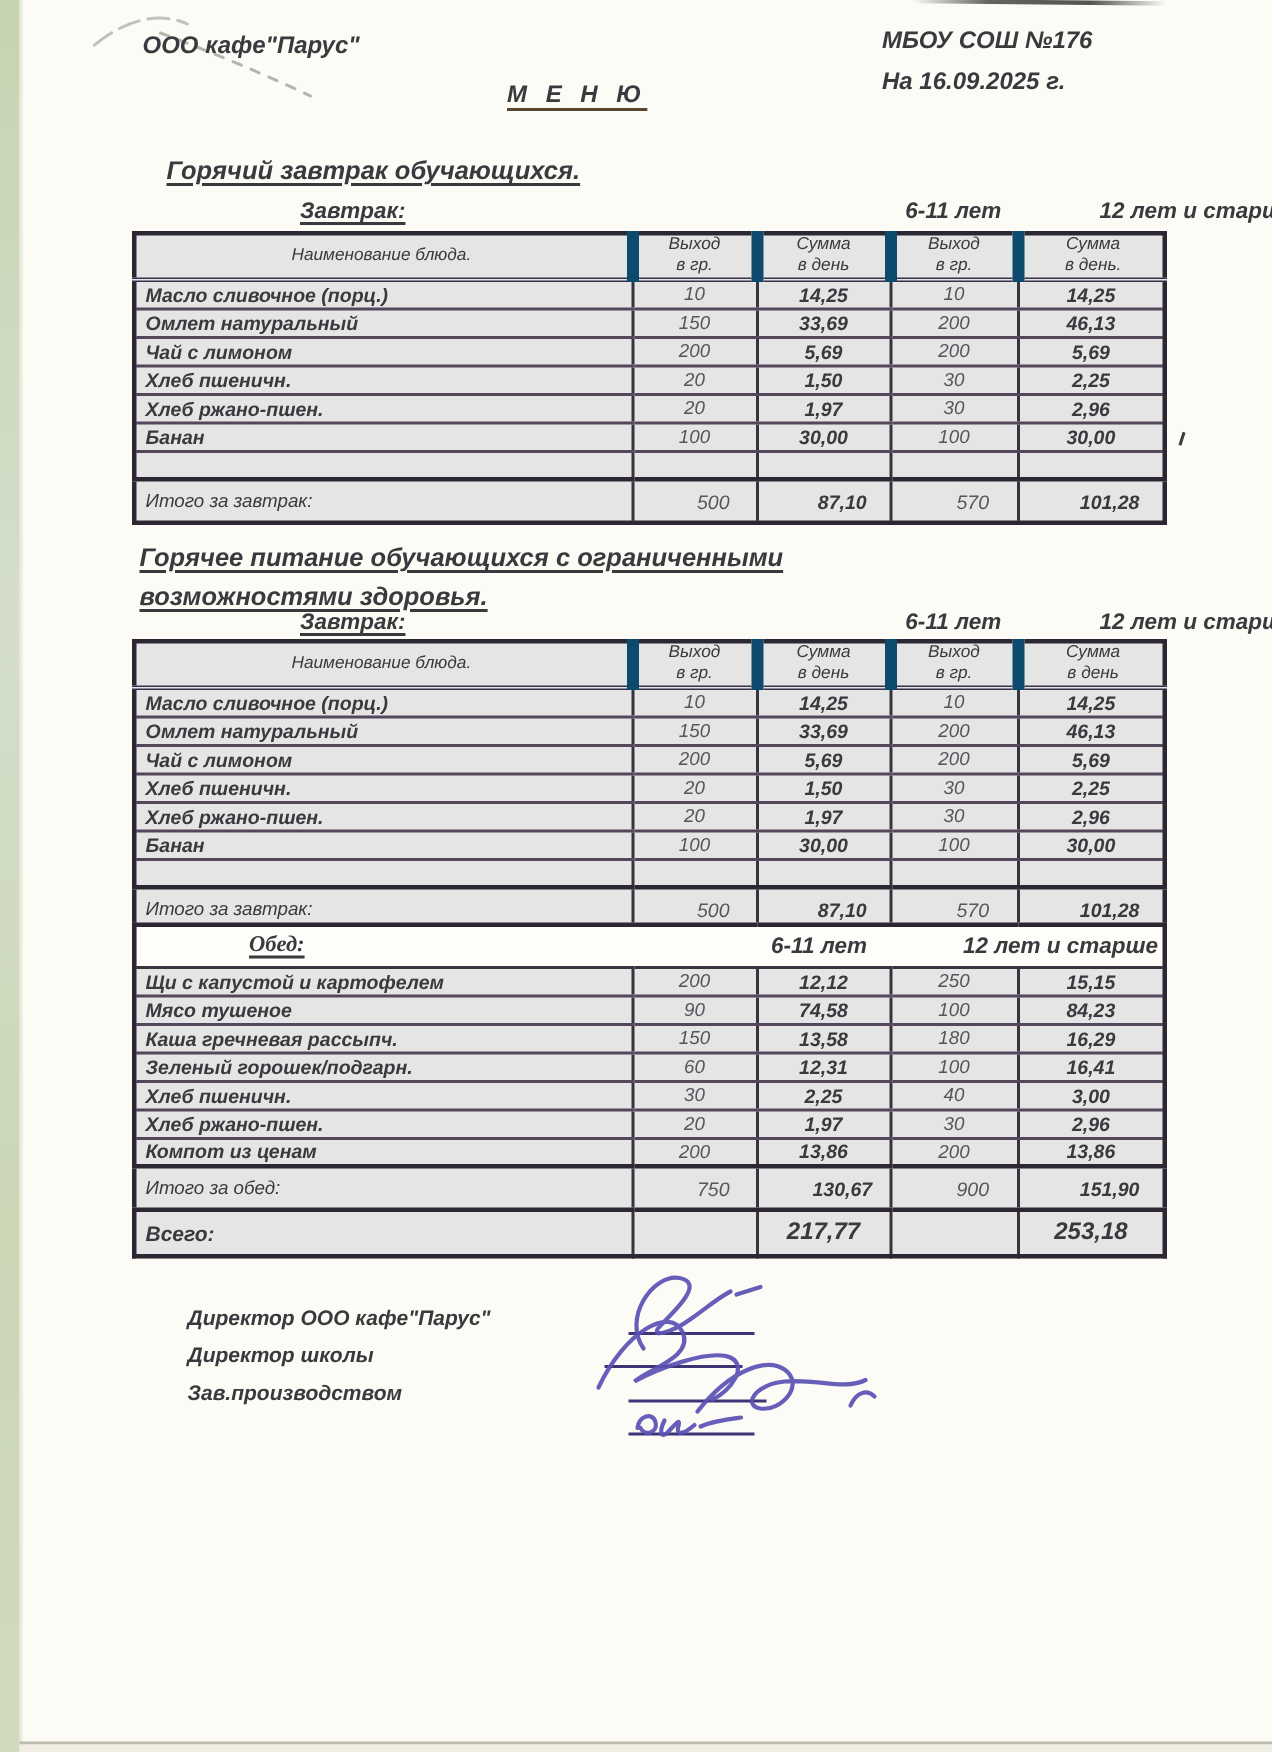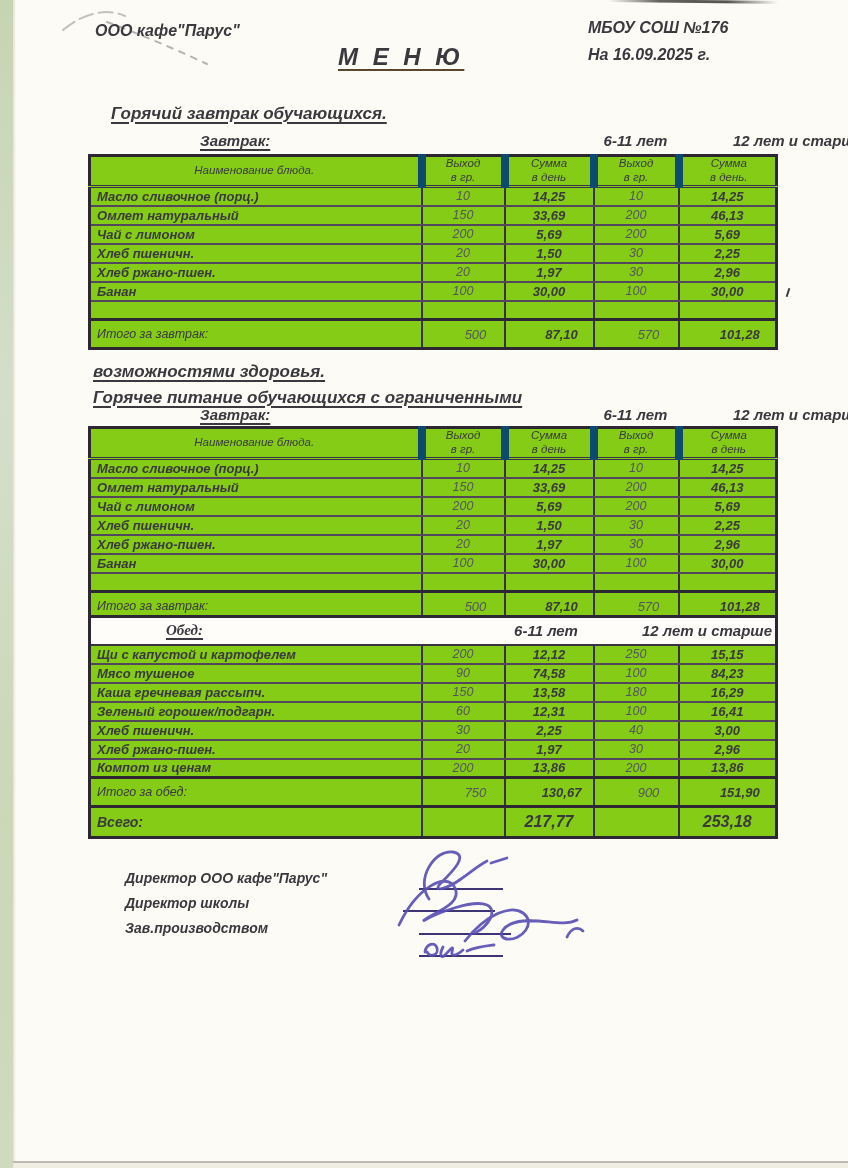--- a/index.html
+++ b/index.html
@@ -23,38 +23,38 @@
   .below-paper{position:absolute;left:13px;bottom:0;width:835px;height:5px;background:#f0eee2;}
   
   .tick{position:absolute;left:787px;top:288px;width:2px;height:9px;background:#3c3c40;transform:rotate(18deg);}
 
   .abs{position:absolute;}
   .b{font-weight:bold;}
   .u{text-decoration:underline;text-decoration-thickness:2px;text-underline-offset:3px;}
 
   .org{left:95px;top:22px;font-size:16px;}
   .school{left:588px;top:19px;font-size:16px;}
-  .menu-title{left:338px;top:43px;font-size:24px;letter-spacing:4px;
+  .menu-title{left:338px;top:55px;font-size:16px;letter-spacing:4px;
     text-decoration:underline;text-decoration-color:#5a452e;text-decoration-thickness:2px;text-underline-offset:4px;}
   .date{left:588px;top:46px;font-size:16px;}
 
   .sec-title{font-size:17px;line-height:26px;}
   .sec1{left:111px;top:101px;text-align:right;}
   .sec2{left:93px;top:359px;}
   .sec2 .line{display:block;width:max-content;text-decoration:underline;text-decoration-thickness:2px;text-underline-offset:3px;}
 
   
   .pre{left:88px;width:687px;height:20px;font-size:15px;font-weight:bold;}
   .pre1{top:132px;} .pre2{top:406px;}
   .pre .meal{position:absolute;left:112px;text-decoration:underline;text-decoration-thickness:2px;text-underline-offset:3px;}
   .pre .a1{position:absolute;left:503px;width:89px;text-align:center;}
   .pre .a2{position:absolute;left:640px;width:135px;text-align:right;}
 
   table.menu{border-collapse:collapse;table-layout:fixed;width:687px;font-size:13px;position:absolute;left:88px;
-    border:3px solid #2c2733;background:#84cc16;}
+    border:3px solid #2c2733;background:#e5e5e5;}
   .t1{top:154px;} .t2{top:426px;} .t3{top:615px;}
   table.menu col.c0{width:332px;} table.menu col.c1{width:83px;} table.menu col.c2{width:89px;}
   table.menu col.c3{width:85px;} table.menu col.c4{width:98px;}
   table.menu td,table.menu th{padding:0 3px;vertical-align:middle;overflow:hidden;white-space:nowrap;}
   table.menu th{font-weight:normal;font-size:11.5px;line-height:1.2;white-space:pre-line;
     border-bottom:3px double #36304a;height:28px;text-align:center;}
   table.menu td{border-bottom:2px solid #53475c;border-left:2px solid #39333f;text-align:center;}
   table.menu td:first-child,table.menu th:first-child{border-left:none;}
   table.menu th{border-left:8px solid #0c4a6e;}
   table.menu tbody tr{height:19px;}
@@ -191,22 +191,22 @@
         <td class="label">Итого за завтрак:</td>
         <td class="out">500</td>
         <td class="sum">87,10</td>
         <td class="out">570</td>
         <td class="sum">101,28</td>
       </tr>
     </tfoot>
   </table>
 
   <div class="abs sec-title sec2 b">
+    <span class="line">Горячее питание обучающихся с ограниченными</span>
     <span class="line">возможностями здоровья.</span>
-    <span class="line">Горячее питание обучающихся с ограниченными</span>
   </div>
 
   <div class="abs pre pre2">
     <span class="meal">Завтрак:</span>
     <span class="a1">6-11 лет</span>
     <span class="a2">12 лет и старше</span>
   </div>
 
   <table class="menu t2">
     <colgroup>

